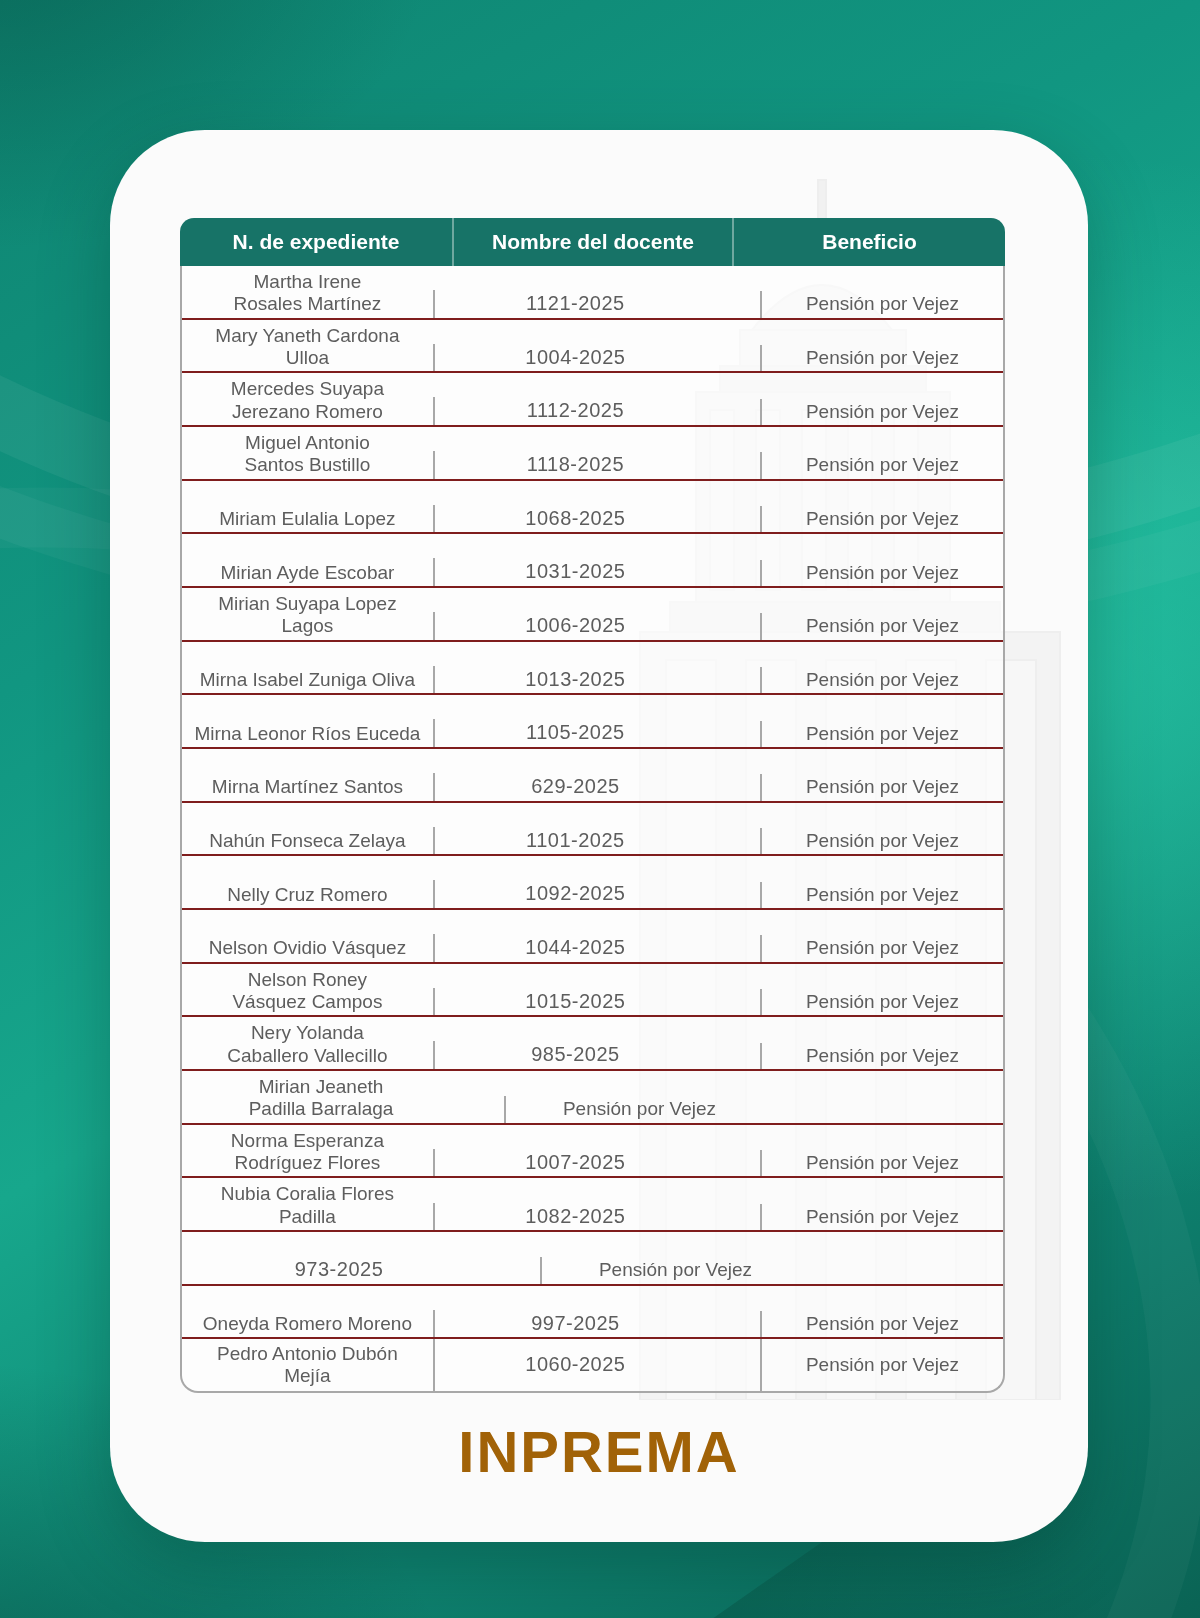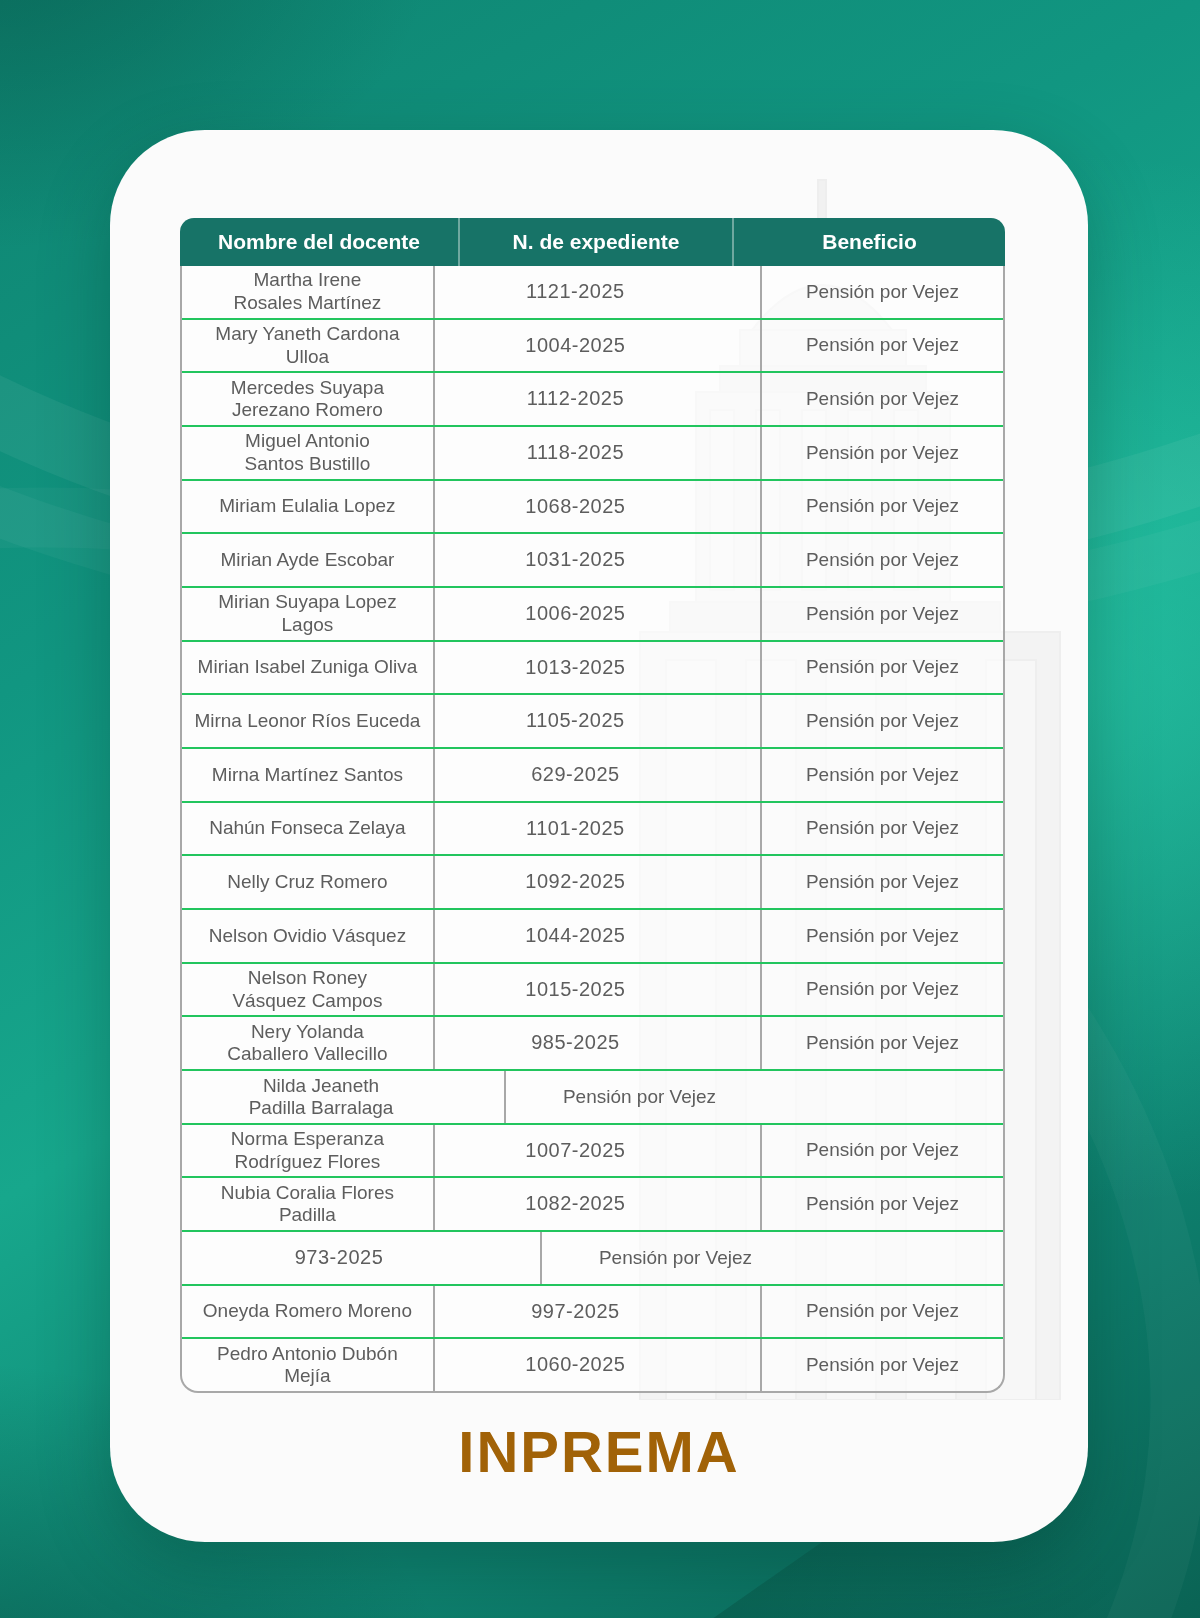--- a/index.html
+++ b/index.html
@@ -52,21 +52,21 @@
   .c2{width:271px;}
 
   .tbody{
     display:flex;flex-direction:column;height:1127px;
     background:rgba(253,253,253,0.62);
     border-left:2px solid #a8a8a8;border-right:2px solid #a8a8a8;border-bottom:2px solid #a8a8a8;
     border-radius:0 0 18px 18px;
     box-sizing:border-box;
   }
   .tr{display:flex;flex:1 1 0;min-height:0;}
-  .tr:not(:last-child){border-bottom:2px solid #22c55e;}
+  .tr:not(:last-child){border-bottom:2px solid #7f1d1d;align-items:flex-end;}
   .td{
     box-sizing:border-box;
     display:flex;align-items:center;justify-content:center;text-align:center;
     color:#5d5d5d;font-size:19px;line-height:1.18;white-space:pre-line;
     padding:2px 10px;
   }
   .td.col1{font-size:20px;letter-spacing:0.5px;}
   .tbody .td + .td{border-left:2px solid #a8a8a8;}
   .tbody .col0{width:278px;}
   .tbody .col1{width:314px;}
@@ -107,22 +107,22 @@
         <rect x="66" y="500" width="50" height="740" fill="#f4f4f4"></rect>
         <rect x="146" y="500" width="50" height="740" fill="#f4f4f4"></rect>
         <rect x="226" y="500" width="50" height="740" fill="#f4f4f4"></rect>
         <rect x="306" y="500" width="50" height="740" fill="#f4f4f4"></rect>
         <rect x="386" y="500" width="50" height="740" fill="#f4f4f4"></rect>
       </g>
     </svg>
 
     <div class="table-wrap">
       <div class="thead">
+        <div class="th c1">N. de expediente</div>
         <div class="th c0">Nombre del docente</div>
-        <div class="th c1">N. de expediente</div>
         <div class="th c2">Beneficio</div>
       </div>
       <div class="tbody" id="tbody">
           <div class="tr">
             <div class="td col0">Martha Irene
 Rosales Martínez</div>
             <div class="td col1">1121-2025</div>
             <div class="td col2">Pensión por Vejez</div>
           </div>
           <div class="tr">
@@ -151,21 +151,21 @@
             <div class="td col0">Mirian Ayde Escobar</div>
             <div class="td col1">1031-2025</div>
             <div class="td col2">Pensión por Vejez</div>
           </div>
           <div class="tr">
             <div class="td col0">Mirian Suyapa Lopez Lagos</div>
             <div class="td col1">1006-2025</div>
             <div class="td col2">Pensión por Vejez</div>
           </div>
           <div class="tr">
-            <div class="td col0">Mirian Isabel Zuniga Oliva</div>
+            <div class="td col0">Mirna Isabel Zuniga Oliva</div>
             <div class="td col1">1013-2025</div>
             <div class="td col2">Pensión por Vejez</div>
           </div>
           <div class="tr">
             <div class="td col0">Mirna Leonor Ríos Euceda</div>
             <div class="td col1">1105-2025</div>
             <div class="td col2">Pensión por Vejez</div>
           </div>
           <div class="tr">
             <div class="td col0">Mirna Martínez Santos</div>
@@ -193,21 +193,21 @@
             <div class="td col1">1015-2025</div>
             <div class="td col2">Pensión por Vejez</div>
           </div>
           <div class="tr">
             <div class="td col0">Nery Yolanda
 Caballero Vallecillo</div>
             <div class="td col1">985-2025</div>
             <div class="td col2">Pensión por Vejez</div>
           </div>
           <div class="tr">
-            <div class="td col0">Nilda Jeaneth
+            <div class="td col0">Mirian Jeaneth
 Padilla Barralaga</div>
             <div class="td col2">Pensión por Vejez</div>
           </div>
           <div class="tr">
             <div class="td col0">Norma Esperanza
 Rodríguez Flores</div>
             <div class="td col1">1007-2025</div>
             <div class="td col2">Pensión por Vejez</div>
           </div>
           <div class="tr">

